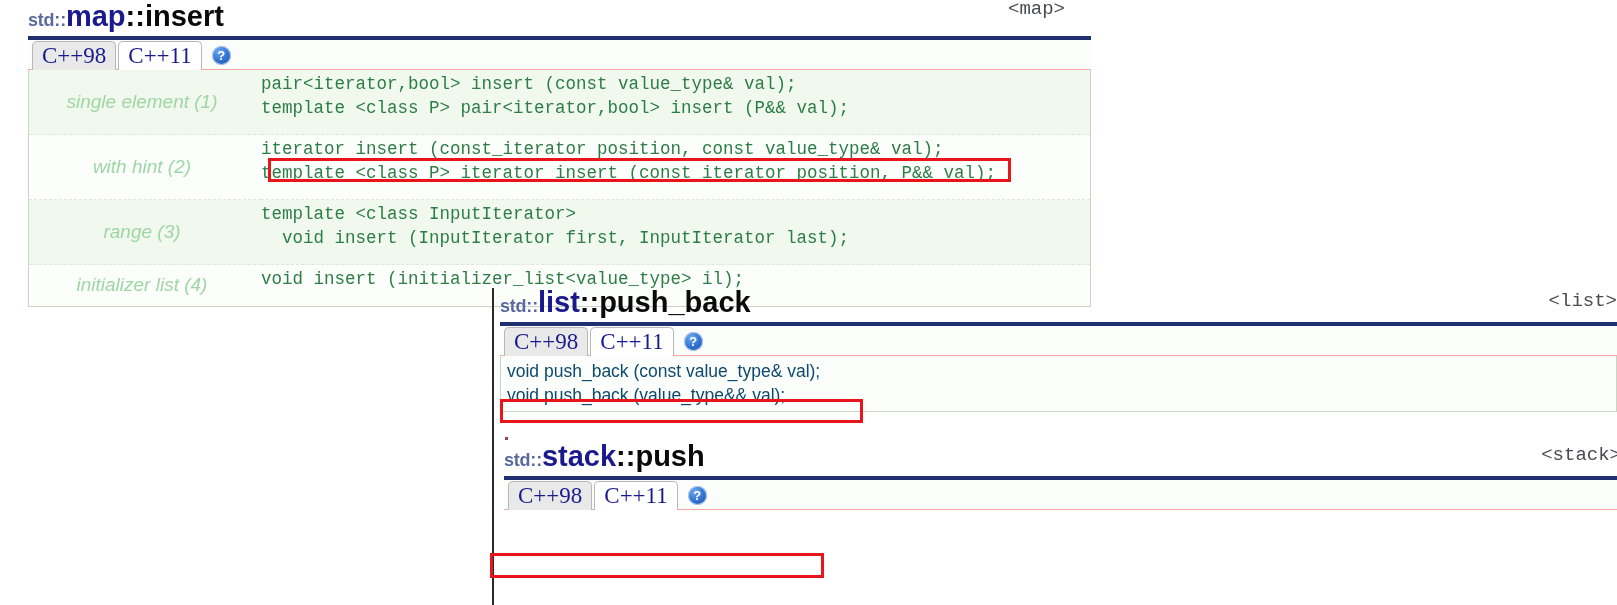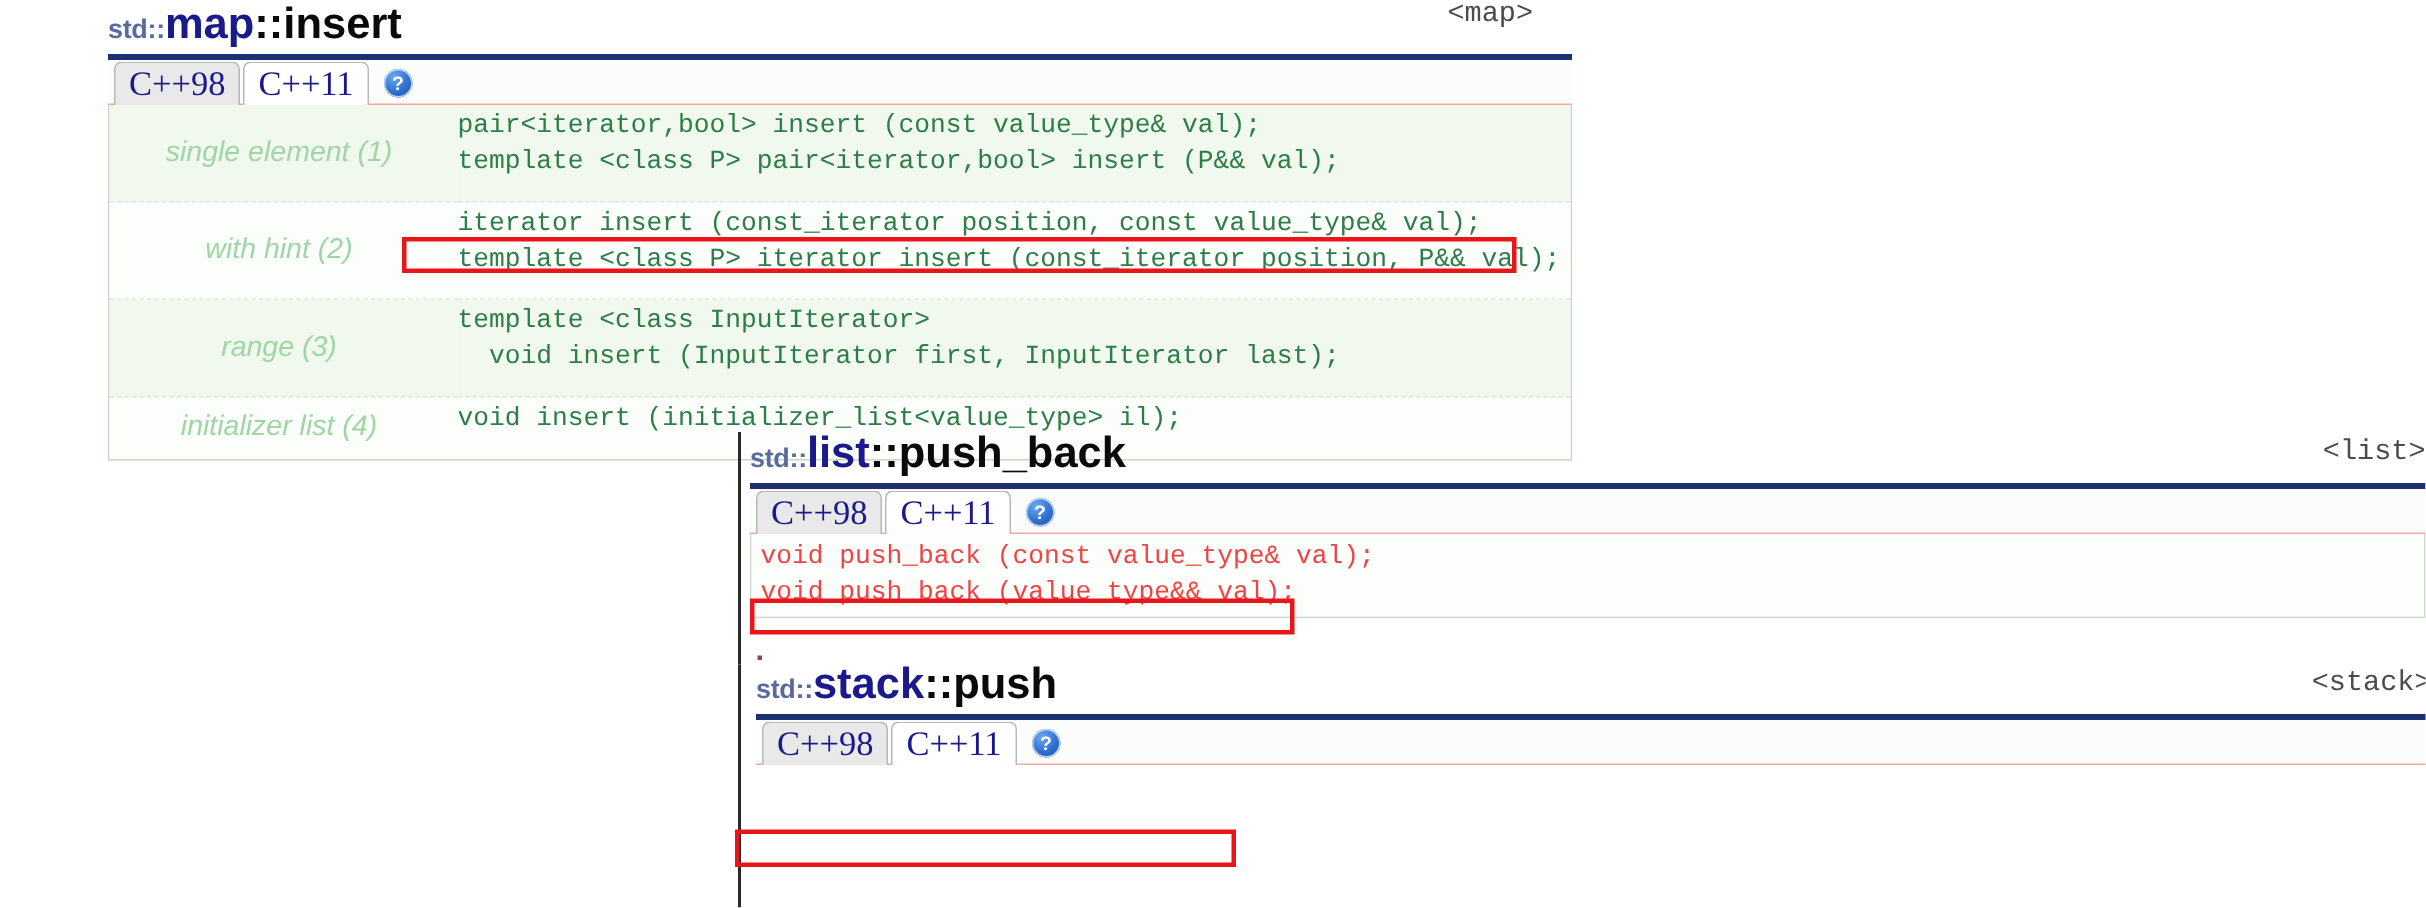--- a/index.html
+++ b/index.html
@@ -148,23 +148,23 @@
   }
   .sig-row.plain > td {
     background: #fcfefb;
   }
   .sig-row.divider > td {
     border-top: 1px dashed #dfe6dc;
   }
 
   
   .simple-body {
-    font-family: Liberation Mono, monospace;
+    font-family: Liberation Sans, sans-serif;
     font-size: 17.5px;
-    color: #ef4444;
+    color: #0c4a6e;
     line-height: 23.5px;
     white-space: pre;
     padding: 4px 0 4px 6px;
     background: #fcfefb;
   }
 
   
   .redbox {
     position: absolute;
     border: 3px solid #e8161b;
@@ -180,21 +180,21 @@
     background: #2a2a2a;
   }
   .dot-artifact {
     position: absolute;
     width: 3px;
     height: 3px;
     background: #8a4a4a;
   }
 
   
-  #block-map      { left: 28px;  top: 2px;   width: 976px; margin-left: 44px; }
+  #block-map      { left: 28px;  top: 2px;   width: 1063px; }
   #block-list     { left: 500px; top: 288px; width: 1117px; }
   #block-stack    { left: 504px; top: 442px; width: 1117px; }
 
   #block-map .title       { font-size: 29px; }
   #block-list .title      { font-size: 29px; }
   #block-stack .title     { font-size: 29px; }
 
   #block-map .header-inc  { top: -4px; right: 26px; }
   #block-list .header-inc { top: 2px;  right: 0px;  }
   #block-stack .header-inc{ top: 2px;  right: 0px;  }

